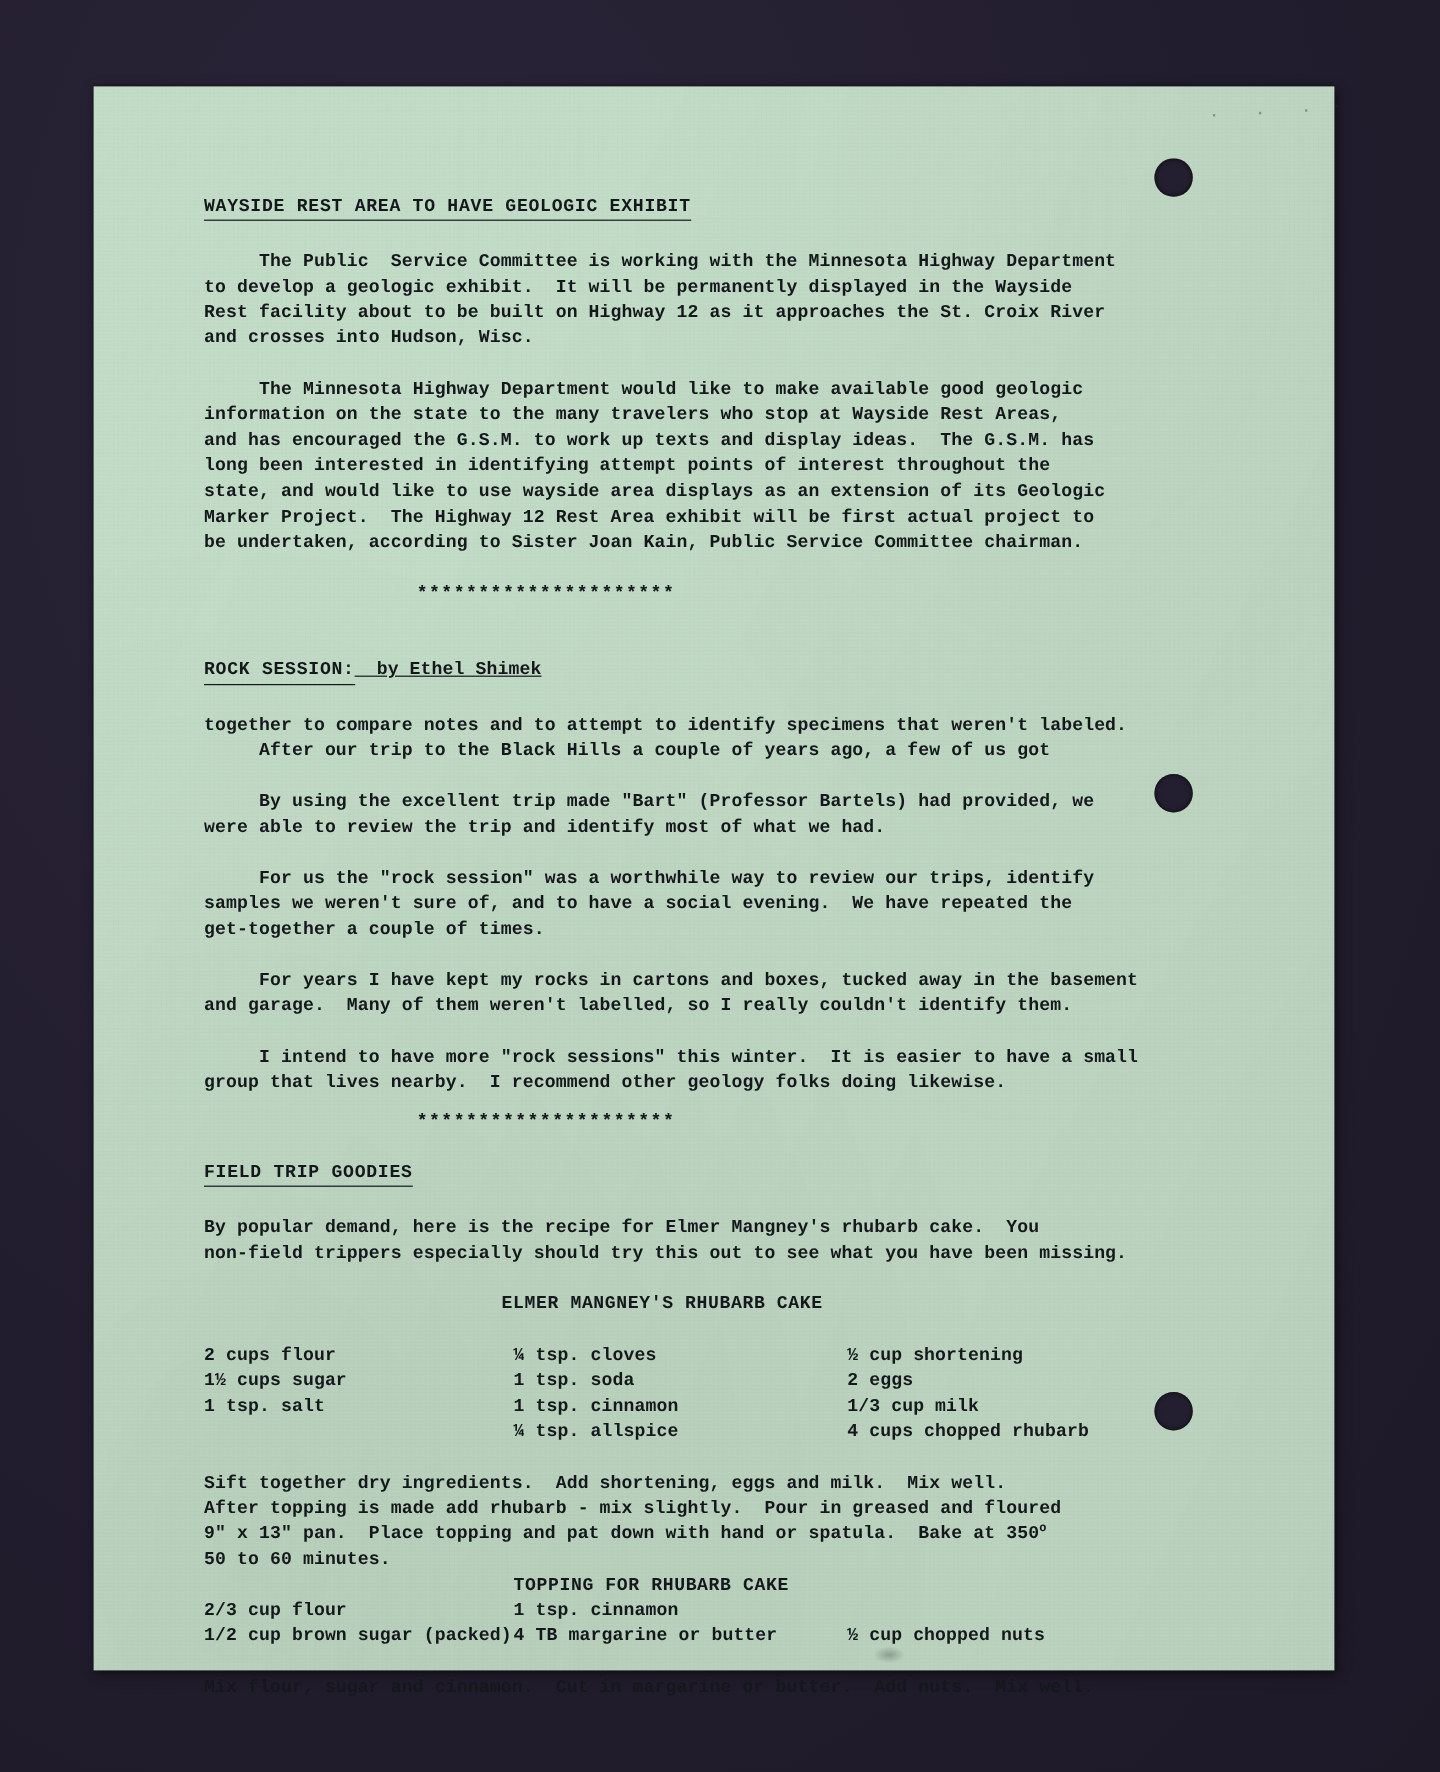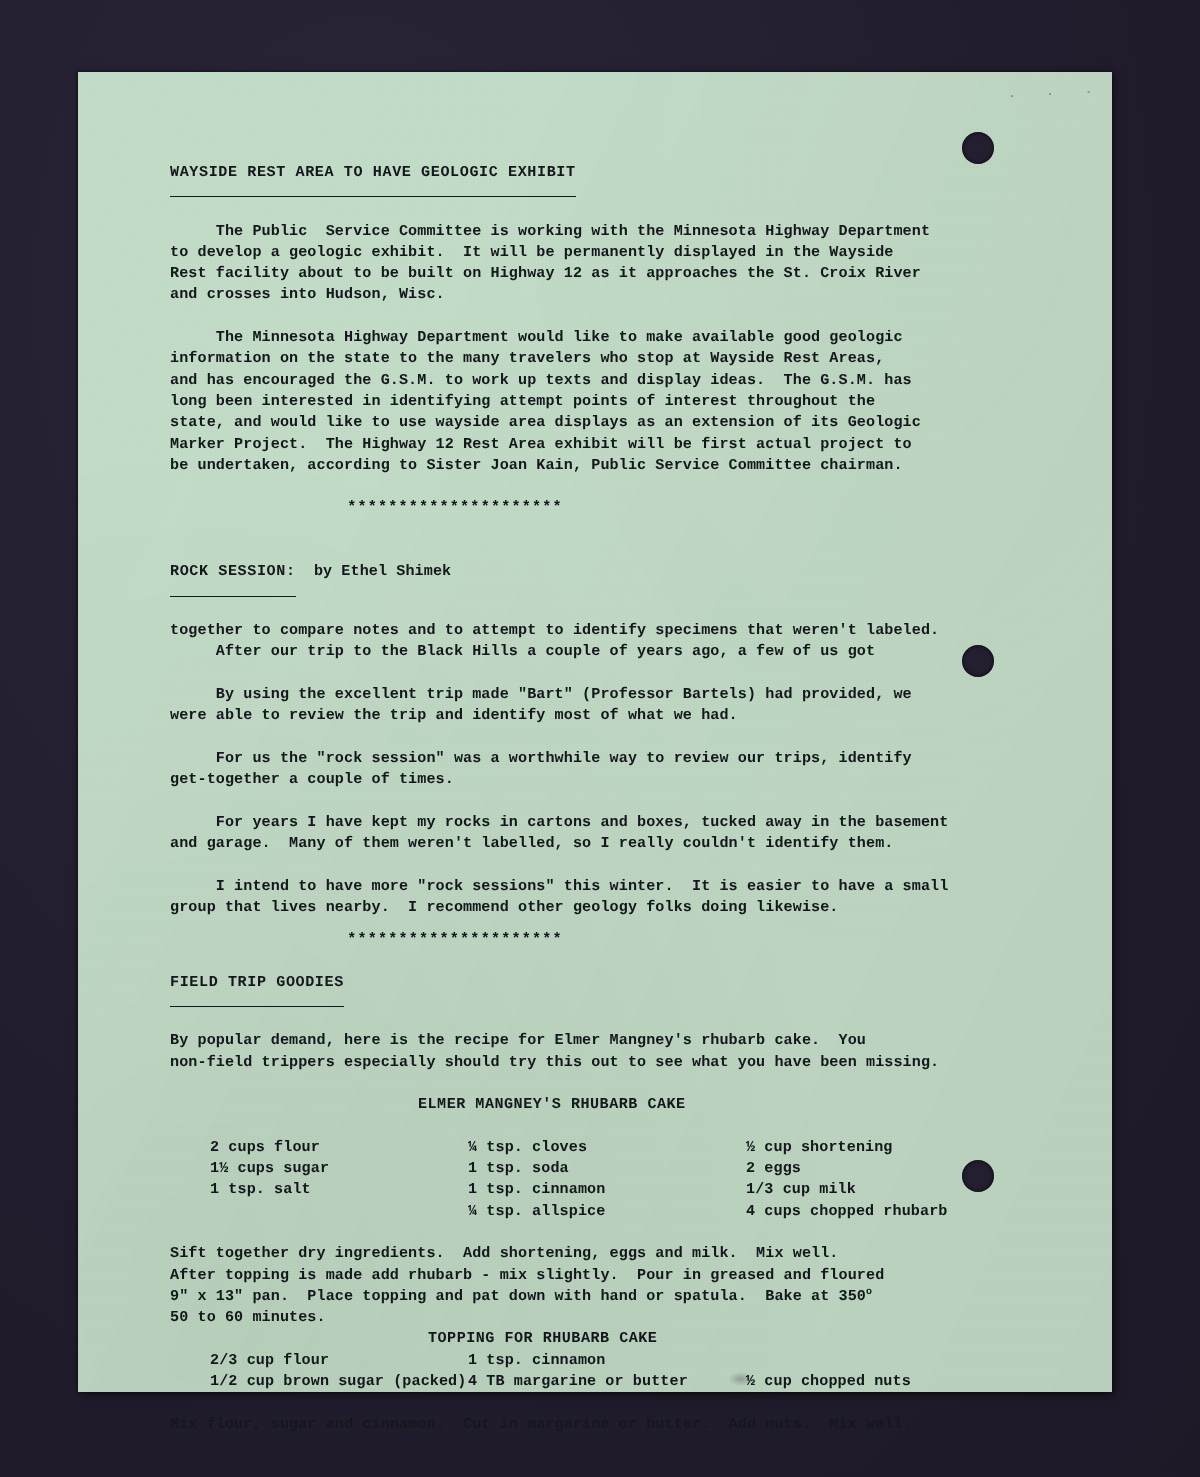--- a/index.html
+++ b/index.html
@@ -81,38 +81,38 @@
     font-weight: 700;
     text-rendering: geometricPrecision;
   }
   .line { white-space: pre; }
   .blank { height: 21.3px; }
   .half-blank { height: 11px; }
 
   .heading {
     display: inline-block;
     border-bottom: 1.6px solid #14171c;
-    padding-bottom: 13px;
+    padding-bottom: 0;
     letter-spacing: 0.6px;
   }
   .heading-row { margin-bottom: 2px; }
-  .heading-tail { letter-spacing: 0.1px; }
+  .heading-tail { letter-spacing: 0.1px; text-decoration: underline; }
 
   .stars {
     text-align: center;
     letter-spacing: 1.2px;
     padding-right: 300px;
   }
   .centered { padding-left: 248px; }
   .centered-topping { padding-left: 258px; }
 
   .sub-head { letter-spacing: 0.5px; }
 
   
-  .ing-row { display: flex; white-space: pre; margin-left: 40px; }
+  .ing-row { display: flex; white-space: pre; }
   .col-a { width: 258px; flex: none; }
   .col-b { width: 278px; flex: none; }
   .col-c { flex: 1; }
   .deg { font-size: 10px; vertical-align: super; line-height: 0; }
 
   
   #corner-marks {
     position: absolute;
     left: 930px;
     top: 12px;
@@ -178,20 +178,21 @@
 
     <div class="line">together to compare notes and to attempt to identify specimens that weren't labeled.</div>
     <div class="line">     After our trip to the Black Hills a couple of years ago, a few of us got</div>
     <div class="blank"></div>
 
     <div class="line">     By using the excellent trip made "Bart" (Professor Bartels) had provided, we</div>
     <div class="line">were able to review the trip and identify most of what we had.</div>
     <div class="blank"></div>
 
     <div class="line">     For us the "rock session" was a worthwhile way to review our trips, identify</div>
+    <div class="line">samples we weren't sure of, and to have a social evening.  We have repeated the</div>
     <div class="line">get-together a couple of times.</div>
     <div class="blank"></div>
 
     <div class="line">     For years I have kept my rocks in cartons and boxes, tucked away in the basement</div>
     <div class="line">and garage.  Many of them weren't labelled, so I really couldn't identify them.</div>
     <div class="blank"></div>
 
     <div class="line">     I intend to have more "rock sessions" this winter.  It is easier to have a small</div>
     <div class="line">group that lives nearby.  I recommend other geology folks doing likewise.</div>
 

